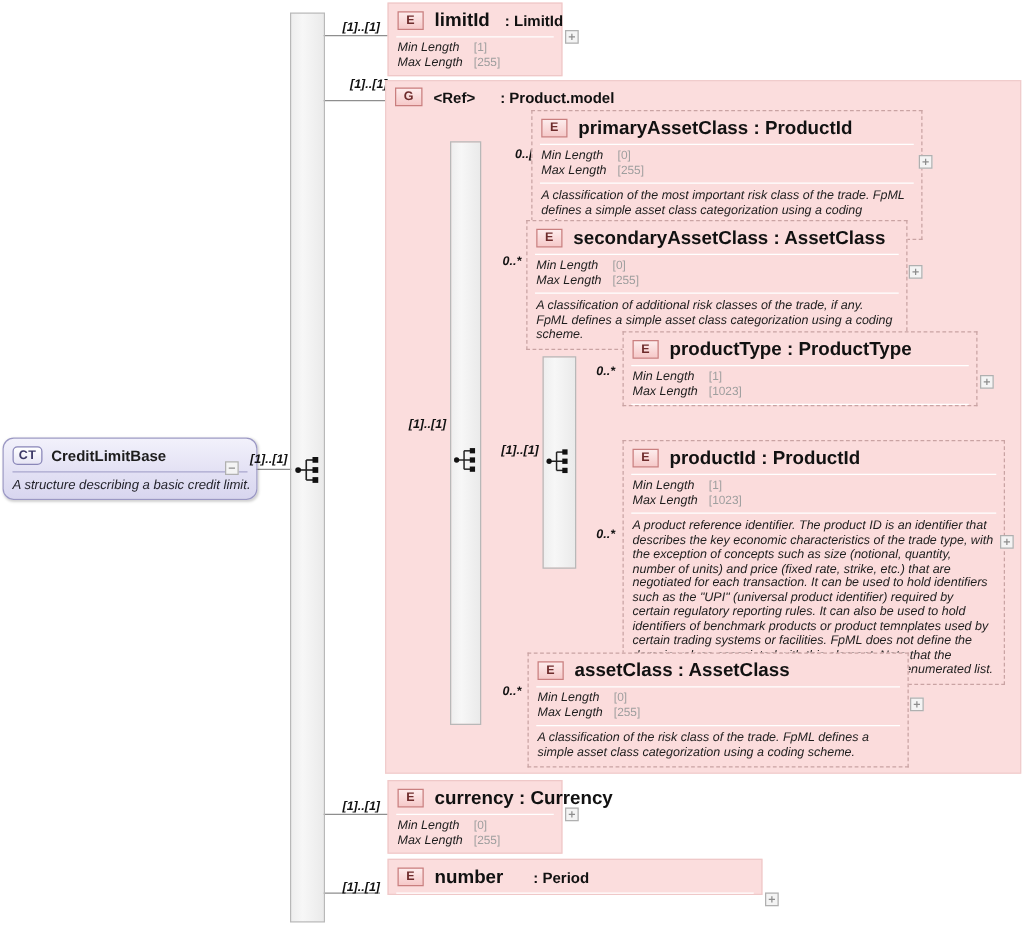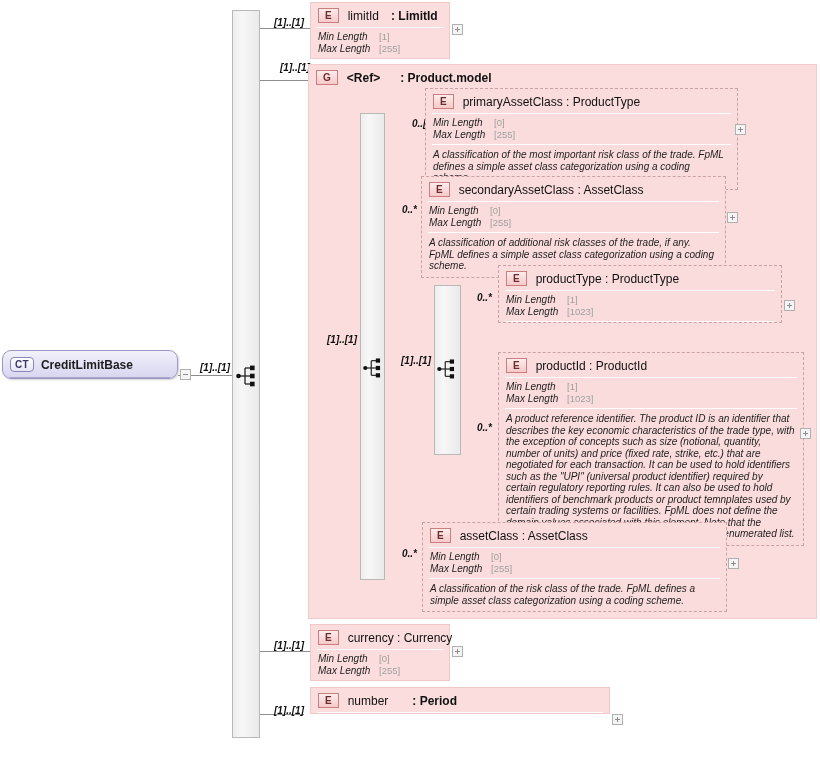--- a/index.html
+++ b/index.html
@@ -90,22 +90,22 @@
     border: 1px solid #c97f7f;
     background: linear-gradient(to bottom,#fdecec,#f6c9c9);
     font-size: 10px;
     font-weight: bold;
     color: #6d2b2b;
     padding: 1px 6px;
     line-height: 11px;
     margin-right: 9px;
   }
   .el-name {
-    font-size: 12px;
-    font-weight: normal;
+    font-size: 15px;
+    font-weight: bold;
     color: #111;
     white-space: nowrap;
   }
   .el-type {
     font-size: 12px;
     font-weight: bold;
     color: #111;
     white-space: nowrap;
   }
   .el-sep { height: 1px; background: #ffffff; margin: 0 6px; }
@@ -220,26 +220,27 @@
   <div class="hline" style="left:258px; top:714px; width:46px;"></div>
 
   <div class="hline" style="left:385px; top:130px; width:40px;"></div>
   <div class="hline" style="left:385px; top:216px; width:30px;"></div>
   <div class="hline" style="left:385px; top:368px; width:35px;"></div>
   <div class="hline" style="left:385px; top:560px; width:37px;"></div>
 
   <div class="hline" style="left:472px; top:304px; width:28px;"></div>
   <div class="hline" style="left:472px; top:434px; width:28px;"></div>
 
-  <div class="node ct-box" style="left:2px; top:350px; width:176px;">
+  <div class="node ct-box" style="left:2px; top:350px; width:204px;">
     <div class="ct-head">
       <span class="badge">CT</span>
       <span class="ct-title">CreditLimitBase</span>
     </div>
     <div class="ct-sep"></div>
+    <div class="ct-doc">A structure describing a basic credit limit.</div>
   </div>
   <div class="minus" style="left:180px; top:369px;"></div>
 
   <div class="card" style="left:200px; top:362px;">[1]..[1]</div>
 
   <div class="node seqbar" style="left:232px; top:10px; width:28px; height:728px;"></div>
   <svg class="seqicon" style="left:236px; top:364px;" width="24" height="24" viewBox="0 0 24 24">
     <line x1="2" y1="12" x2="9" y2="12" stroke="#222" stroke-width="1.3"></line>
     <line x1="9" y1="4" x2="9" y2="20" stroke="#222" stroke-width="1.3"></line>
     <line x1="9" y1="4" x2="15" y2="4" stroke="#222" stroke-width="1.3"></line>
@@ -292,21 +293,21 @@
     <rect x="14" y="1.6" width="4.6" height="4.6" fill="#111"></rect>
     <rect x="14" y="9.7" width="4.6" height="4.6" fill="#111"></rect>
     <rect x="14" y="17.7" width="4.6" height="4.6" fill="#111"></rect>
   </svg>
   <div class="card" style="left:327px; top:334px;">[1]..[1]</div>
 
   <div class="card" style="left:412px; top:118px;">0..[1]</div>
   <div class="node el-box dashed" style="left:425px; top:88px; width:313px;">
     <div class="el-head">
       <span class="ebadge">E</span>
-      <span class="el-name">primaryAssetClass : ProductType</span>
+      <span class="el-name">primaryAssetClass : ProductId</span>
     </div>
     <div class="el-sep"></div>
     <div class="facets">
       <div class="facet-row">
         <span class="facet-label">Min Length</span>
         <span class="facet-val">[0]</span>
       </div>
       <div class="facet-row">
         <span class="facet-label">Max Length</span>
         <span class="facet-val">[255]</span>

